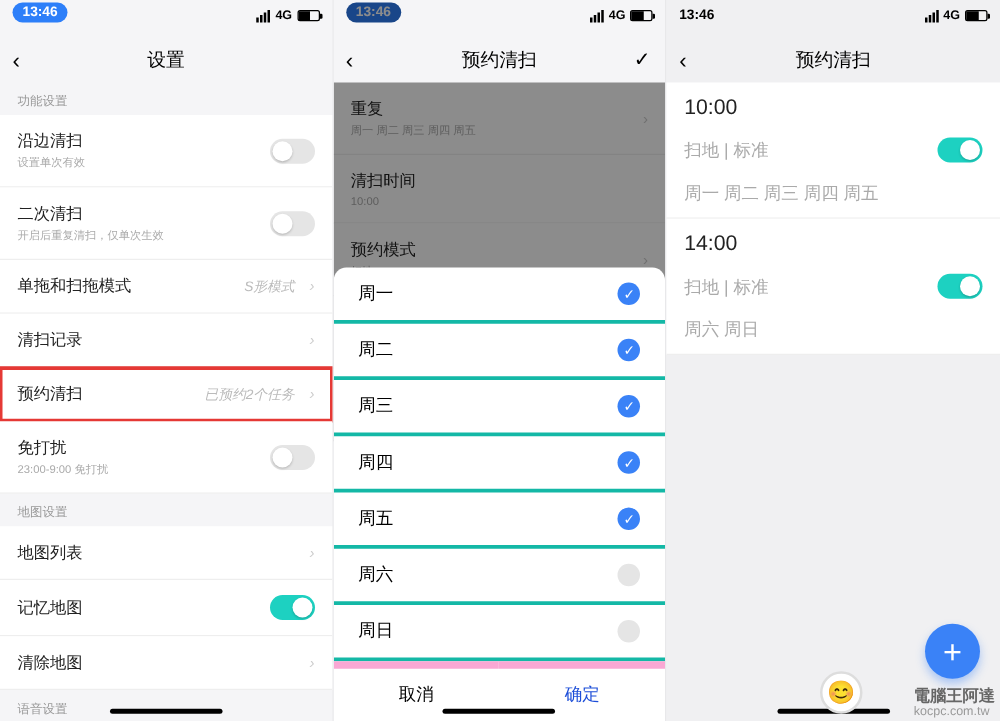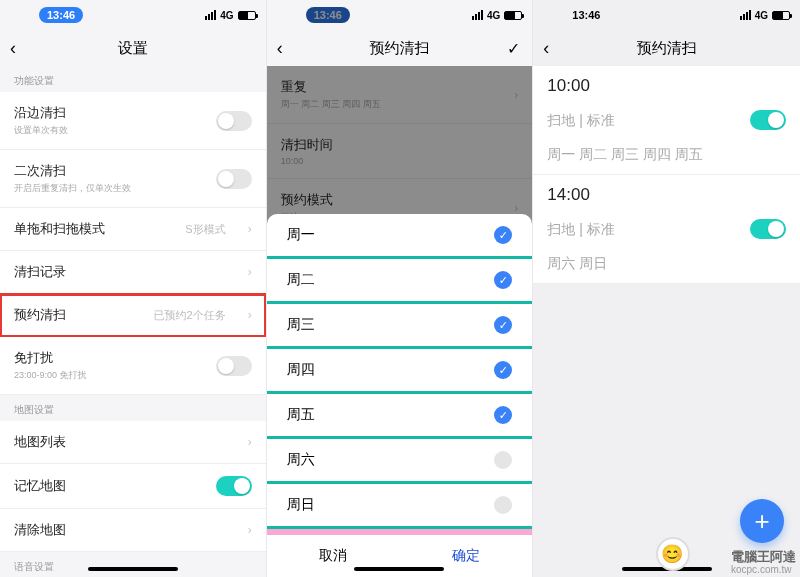--- a/index.html
+++ b/index.html
@@ -1,37 +1,37 @@
 <!DOCTYPE html>
 <html><head>
 <meta charset="utf-8">
 <style>
   * { box-sizing: border-box; margin: 0; padding: 0; font-family: -apple-system, "Helvetica Neue", Arial, sans-serif; }
   body { background: #eee; width: 800px; height: 577px; overflow: hidden; position: relative; }
   .wrap { display: flex; width: 800px; height: 577px; }
   .phone { width: 266.66px; height: 577px; background: #f5f5f7; position: relative; overflow: hidden; border-right: 1px solid rgba(0,0,0,0.05); }
   .phone:last-child { border-right: none; }
-  .status { height: 30px; display: flex; align-items: center; justify-content: space-between; padding: 12px 10px; font-size: 11px; font-weight: 600; color: #000; margin-left: 29px; }
+  .status { height: 30px; display: flex; align-items: flex-end; justify-content: space-between; padding: 12px 10px; font-size: 11px; font-weight: 600; color: #000; }
   .pill { background: #2d7ff9; color: #fff; border-radius: 10px; padding: 2px 8px; font-size: 11px; font-weight: 600; }
   .sig { display: flex; align-items: center; gap: 4px; font-size: 10px; }
   .bars { display: inline-flex; gap: 1px; align-items: flex-end; }
   .bars span { width: 2px; background: #000; display: inline-block; }
   .bars span:nth-child(1){height:4px}.bars span:nth-child(2){height:6px}.bars span:nth-child(3){height:8px}.bars span:nth-child(4){height:10px}
   .batt { width: 18px; height: 9px; border: 1px solid #000; border-radius: 2px; position: relative; }
   .batt::after { content:""; position:absolute; right:-3px; top:2px; width:2px; height:4px; background:#000; border-radius:0 1px 1px 0;}
   .batt i { display:block; width:60%; height:100%; background:#000; }
   .nav { height: 36px; display: flex; align-items: center; justify-content: center; position: relative; }
   .nav .back { position: absolute; left: 10px; font-size: 18px; }
   .nav .check { position: absolute; right: 12px; font-size: 16px; }
   .nav h1 { font-size: 15px; font-weight: 500; }
   .section { font-size: 10px; color: #999; padding: 8px 14px 4px; }
   .row { background: #fff; padding: 12px 14px; border-bottom: 1px solid #eee; display: flex; align-items: center; justify-content: space-between; position: relative; }
   .row .tit { font-size: 13px; color: #222; }
   .row .sub { font-size: 9px; color: #aaa; margin-top: 2px; }
-  .row .val { font-size: 11px; color: #bbb; display:flex; align-items:center; gap:22px;}
+  .row .val { font-size: 11px; color: #bbb; display:flex; align-items:center; gap:12px;font-style:italic;}
   .chev { color: #ccc; font-size: 12px; }
   .toggle { width: 36px; height: 20px; border-radius: 10px; background: #e5e5e5; position: relative; }
   .toggle i { position: absolute; width: 16px; height: 16px; background: #fff; border-radius: 50%; top: 2px; left: 2px; box-shadow: 0 1px 2px rgba(0,0,0,0.2); }
   .toggle.on { background: #1dd1c1; }
   .toggle.on i { left: auto; right: 2px; }
   .highlight { outline: 3px solid #e53935; outline-offset: -2px; }
   .dim { filter: brightness(0.55); }
   .sheet { position: absolute; left: 0; right: 0; bottom: 0; background: #fff; border-top-left-radius: 10px; border-top-right-radius: 10px; overflow: hidden; }
   .opt { padding: 12px 20px; border-bottom: 3px solid #14b8a6; display: flex; justify-content: space-between; align-items: center; font-size: 14px; }
   .mark { width: 18px; height: 18px; border-radius: 50%; display:flex; align-items:center; justify-content:center; font-size:11px; color:#fff;}

